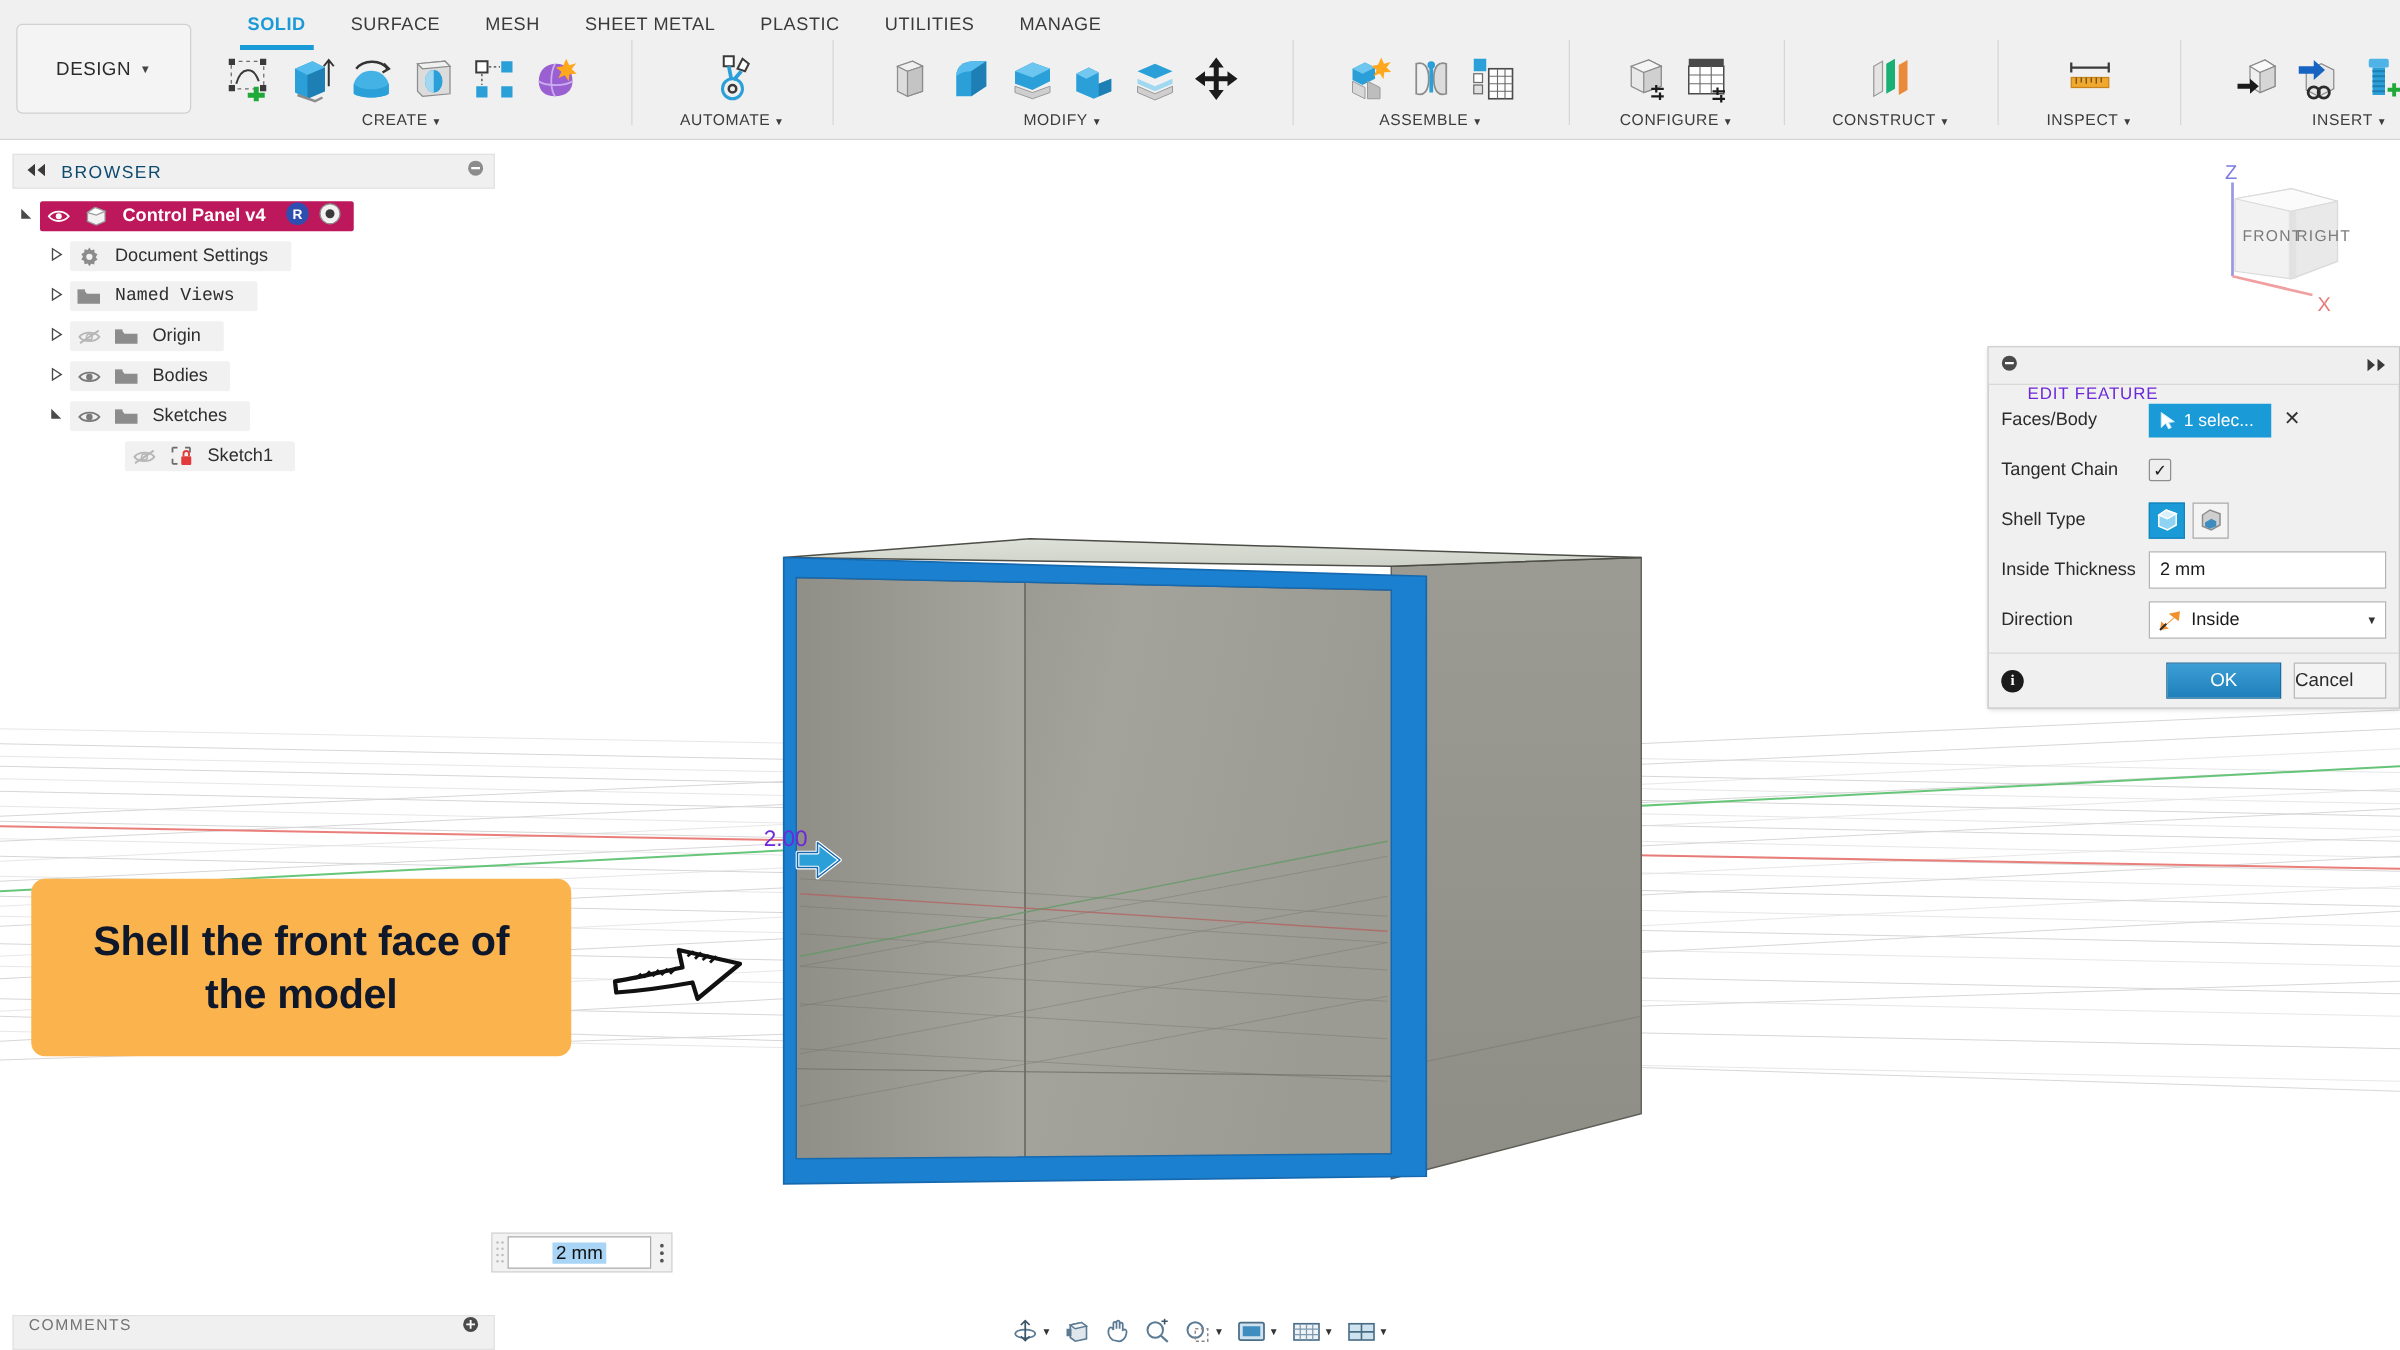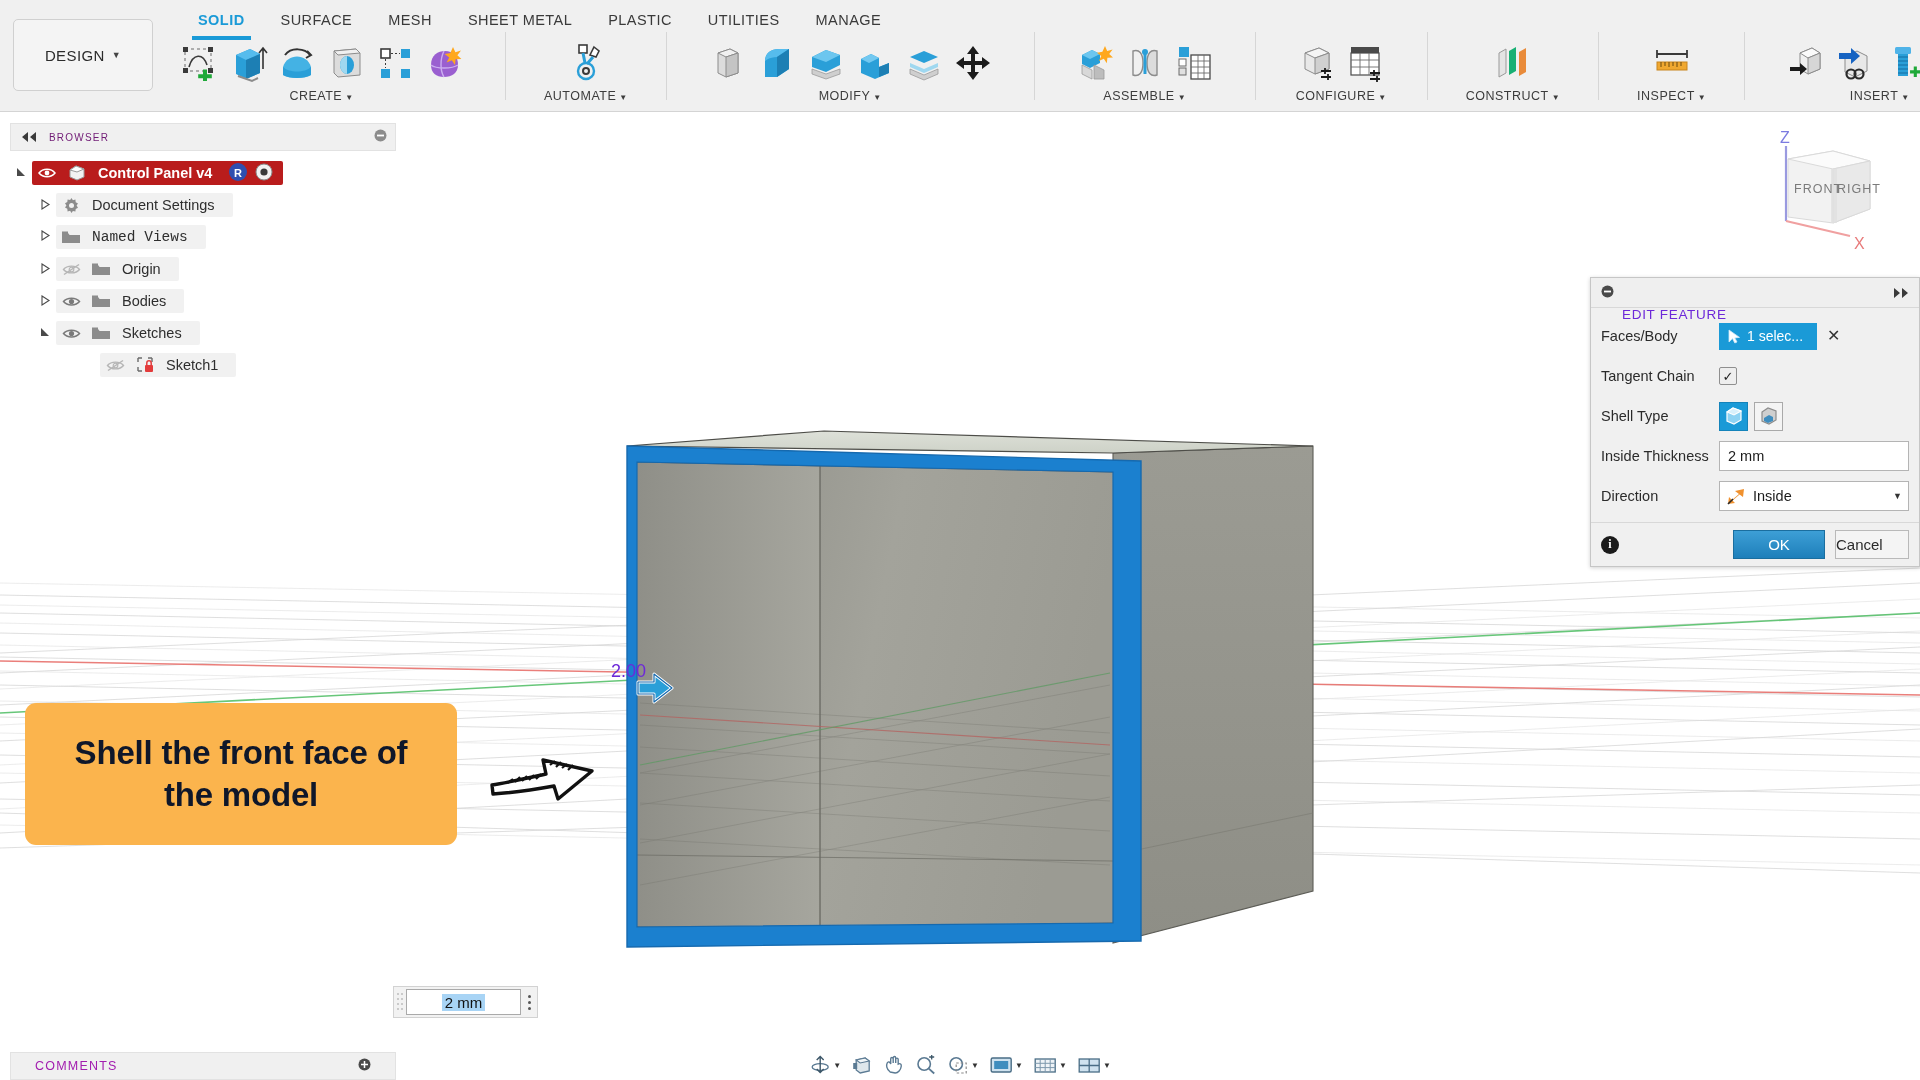--- a/index.html
+++ b/index.html
@@ -51,26 +51,26 @@
 
   
   .browser {
     position:absolute; left:10px; top:123px; width:386px;
     background:rgba(255,255,255,0.0);
   }
   .browser-hdr {
     width:386px; height:28px; background:#f0f0f0; border:1px solid #e2e2e2;
     display:flex; align-items:center; padding-left:10px; gap:12px;
   }
-  .browser-hdr .lbl { font-size:10px; color:#701a75; letter-spacing:1.2px; }
+  .browser-hdr .lbl { font-size:14px; color:#0c4a6e; letter-spacing:1.2px; }
   .tree { margin-top:6px; width:386px; font-size:14.5px; color:#2e2e2e; }
   .node { height:32px; display:flex; align-items:center; }
   .node .arrow { width:22px; text-align:center; font-size:10px; color:#555; flex:none; }
   .node .pill { display:flex; align-items:center; height:24px; border-radius:2px; background:#f1f1f1; padding-right:10px; }
-  .node .pill.sel { background:#b91c1c; color:#fff; font-weight:700; }
+  .node .pill.sel { background:#be185d; color:#fff; font-weight:700; }
   .node .eye { width:30px; display:flex; align-items:center; justify-content:center; flex:none; }
   .node .ti  { width:30px; display:flex; align-items:center; justify-content:center; flex:none; }
   .node .nm { padding:0 8px 0 6px; white-space:nowrap; }
   .node .badges { display:flex; align-items:center; gap:7px; margin-left:8px; }
 
   
   .viewport { position:absolute; left:0; top:113px; width:1920px; height:967px; background:#ffffff; overflow:hidden; }
   .ground { position:absolute; left:0; top:0; width:1920px; height:967px; }
 
   
@@ -155,22 +155,22 @@
   .dimbox .dots { width:16px; display:flex; flex-direction:column; align-items:center; gap:3px; }
   .dimbox .dots i { width:3px; height:3px; background:#555; border-radius:50%; display:block; }
 
   
   .canvasdim { position:absolute; left:611px; top:548px; font-size:18px; color:#6d28d9; }
   .manip { position:absolute; left:636px; top:558px; width:38px; height:34px; }
 
   
   .comments {
     position:absolute; left:10px; bottom:0; width:386px; height:28px;
-    background:#f0f0f0; border:1px solid #e2e2e2; display:flex; align-items:center;
-    padding:0 24px; font-size:12.5px; color:#a21caf; letter-spacing:1.2px;
+    background:#f0f0f0; border:1px solid #e2e2e2; display:flex; align-items:flex-start;
+    padding:0 12px; font-size:12.5px; color:#737373; letter-spacing:1.2px;
   }
   .navbar {
     position:absolute; left:50%; transform:translateX(-50%); bottom:2px;
     height:26px; display:flex; align-items:center; gap:4px;
   }
   .navbar .nb { display:flex; align-items:center; gap:2px; padding:0 3px; }
   .navbar .cv { font-size:8px; color:#333; }
 </style>
 </head>
 <body>

